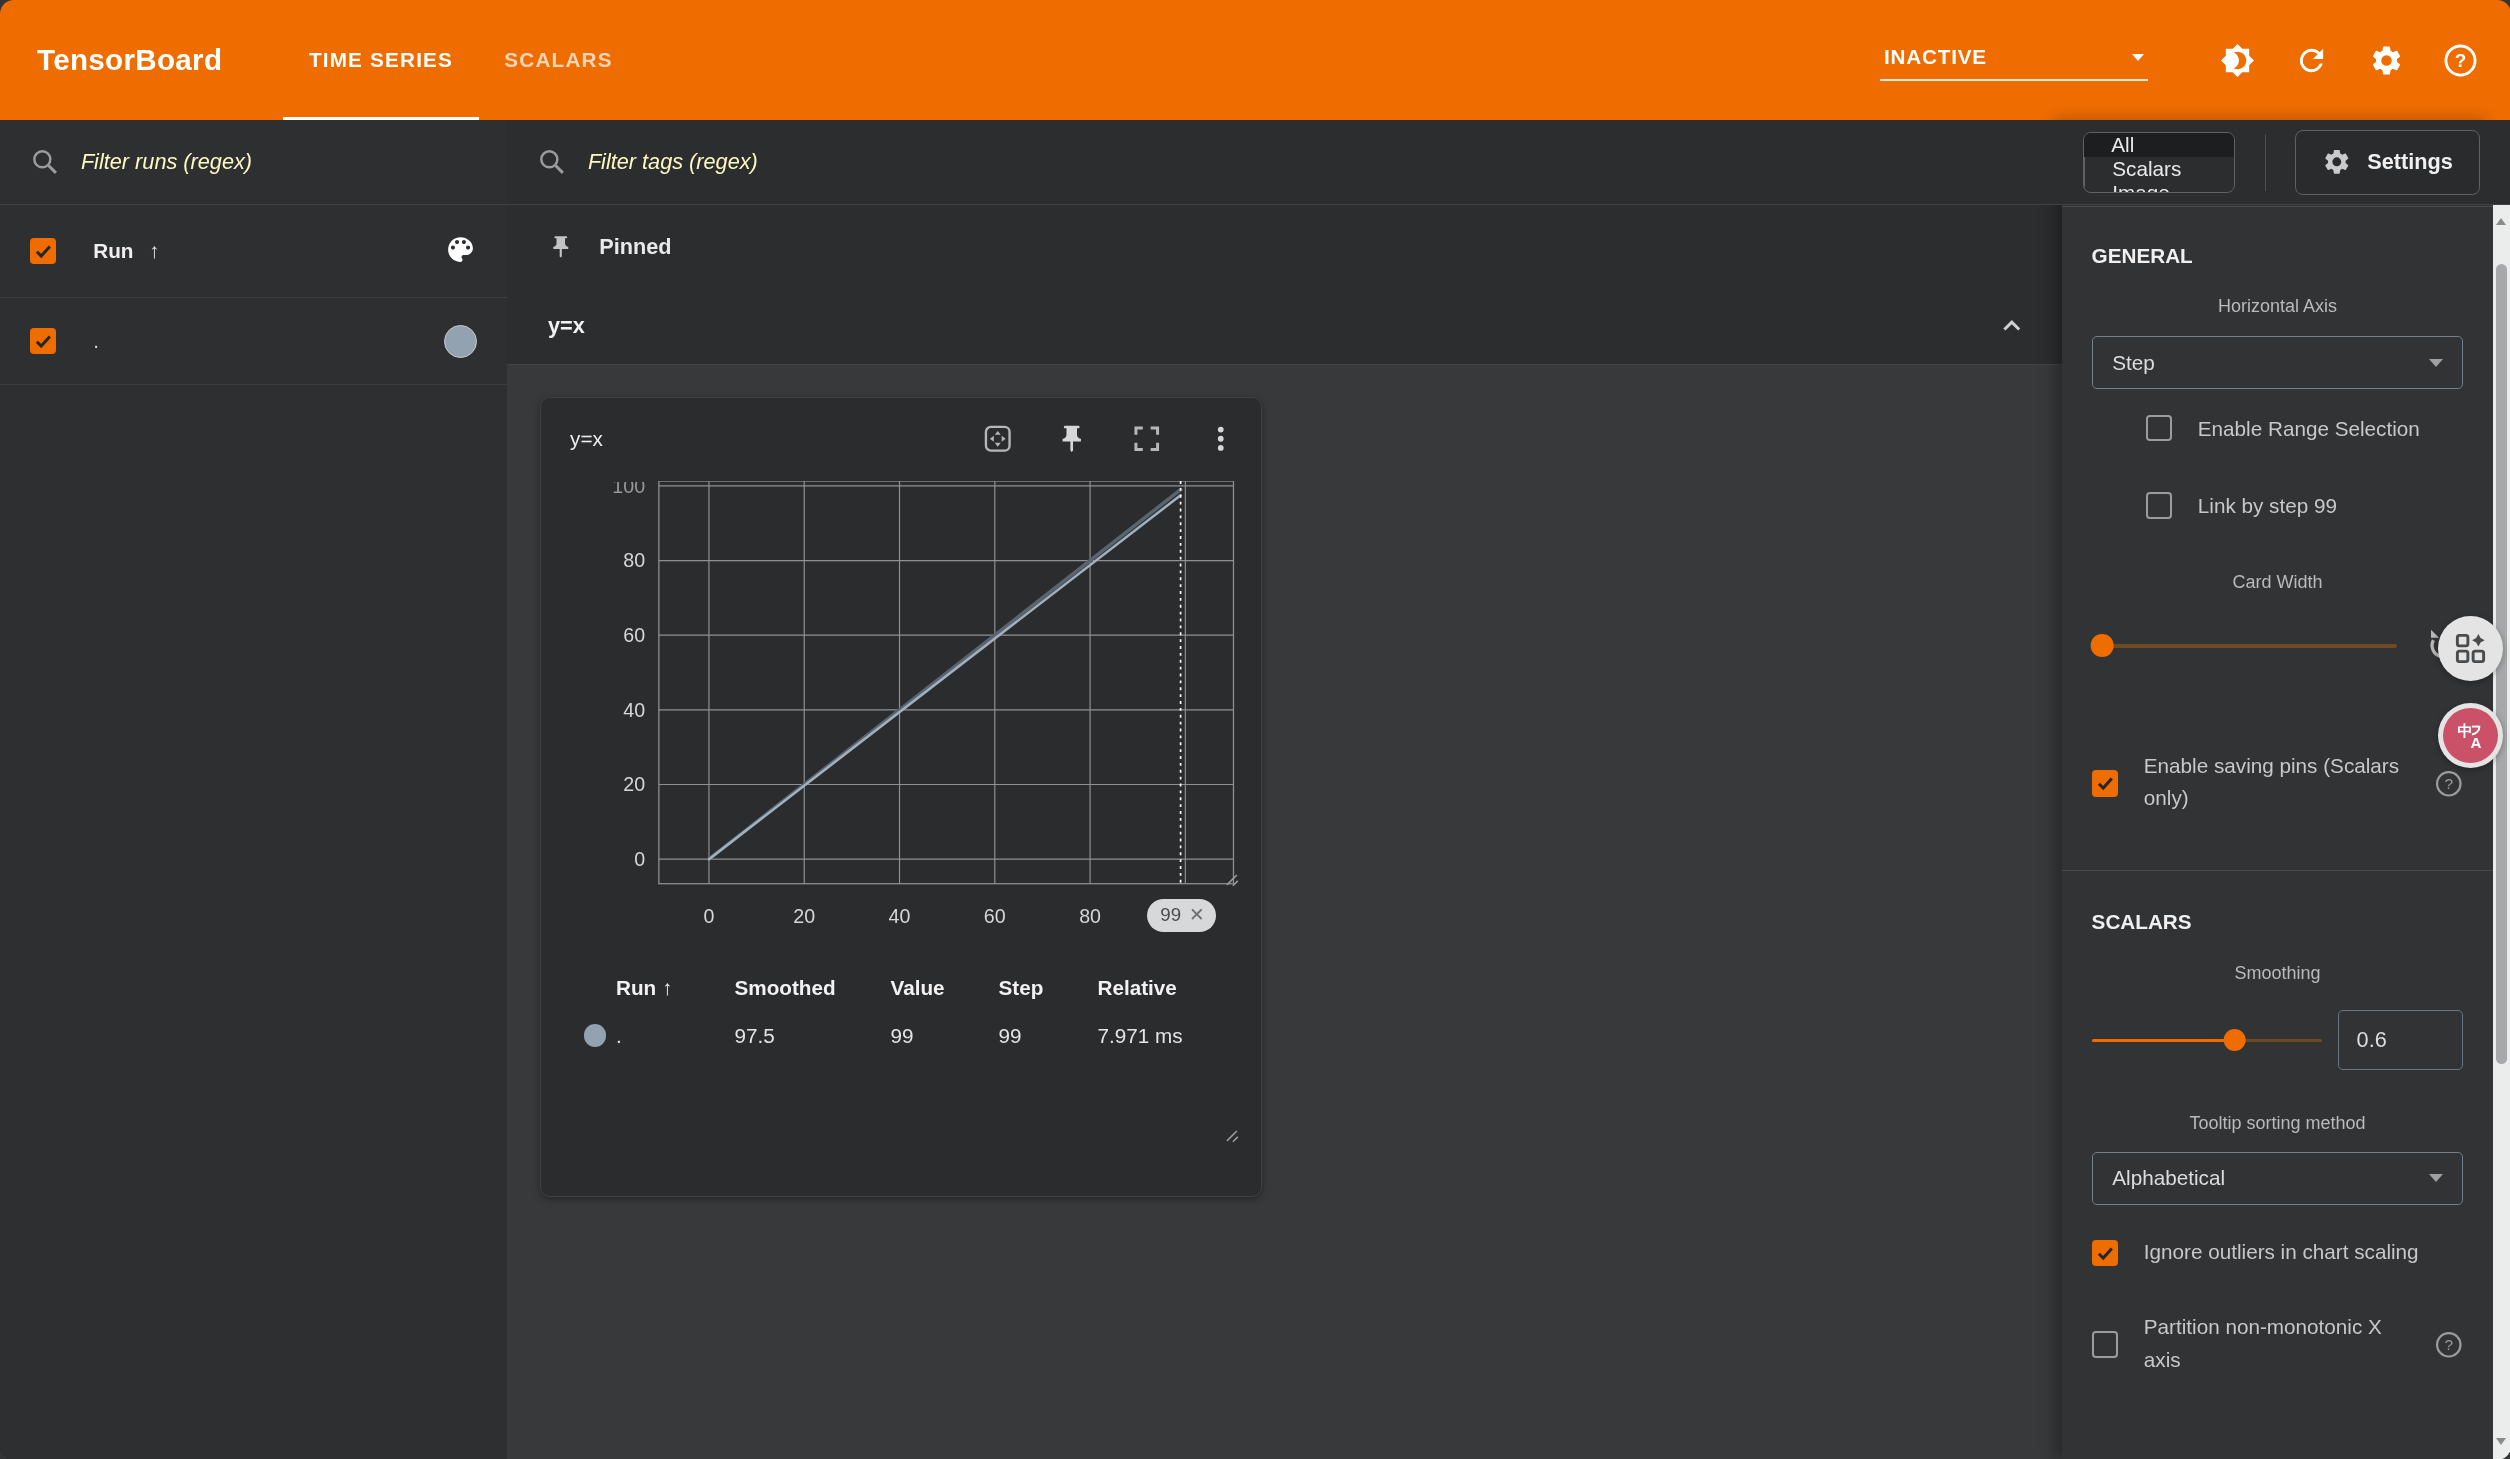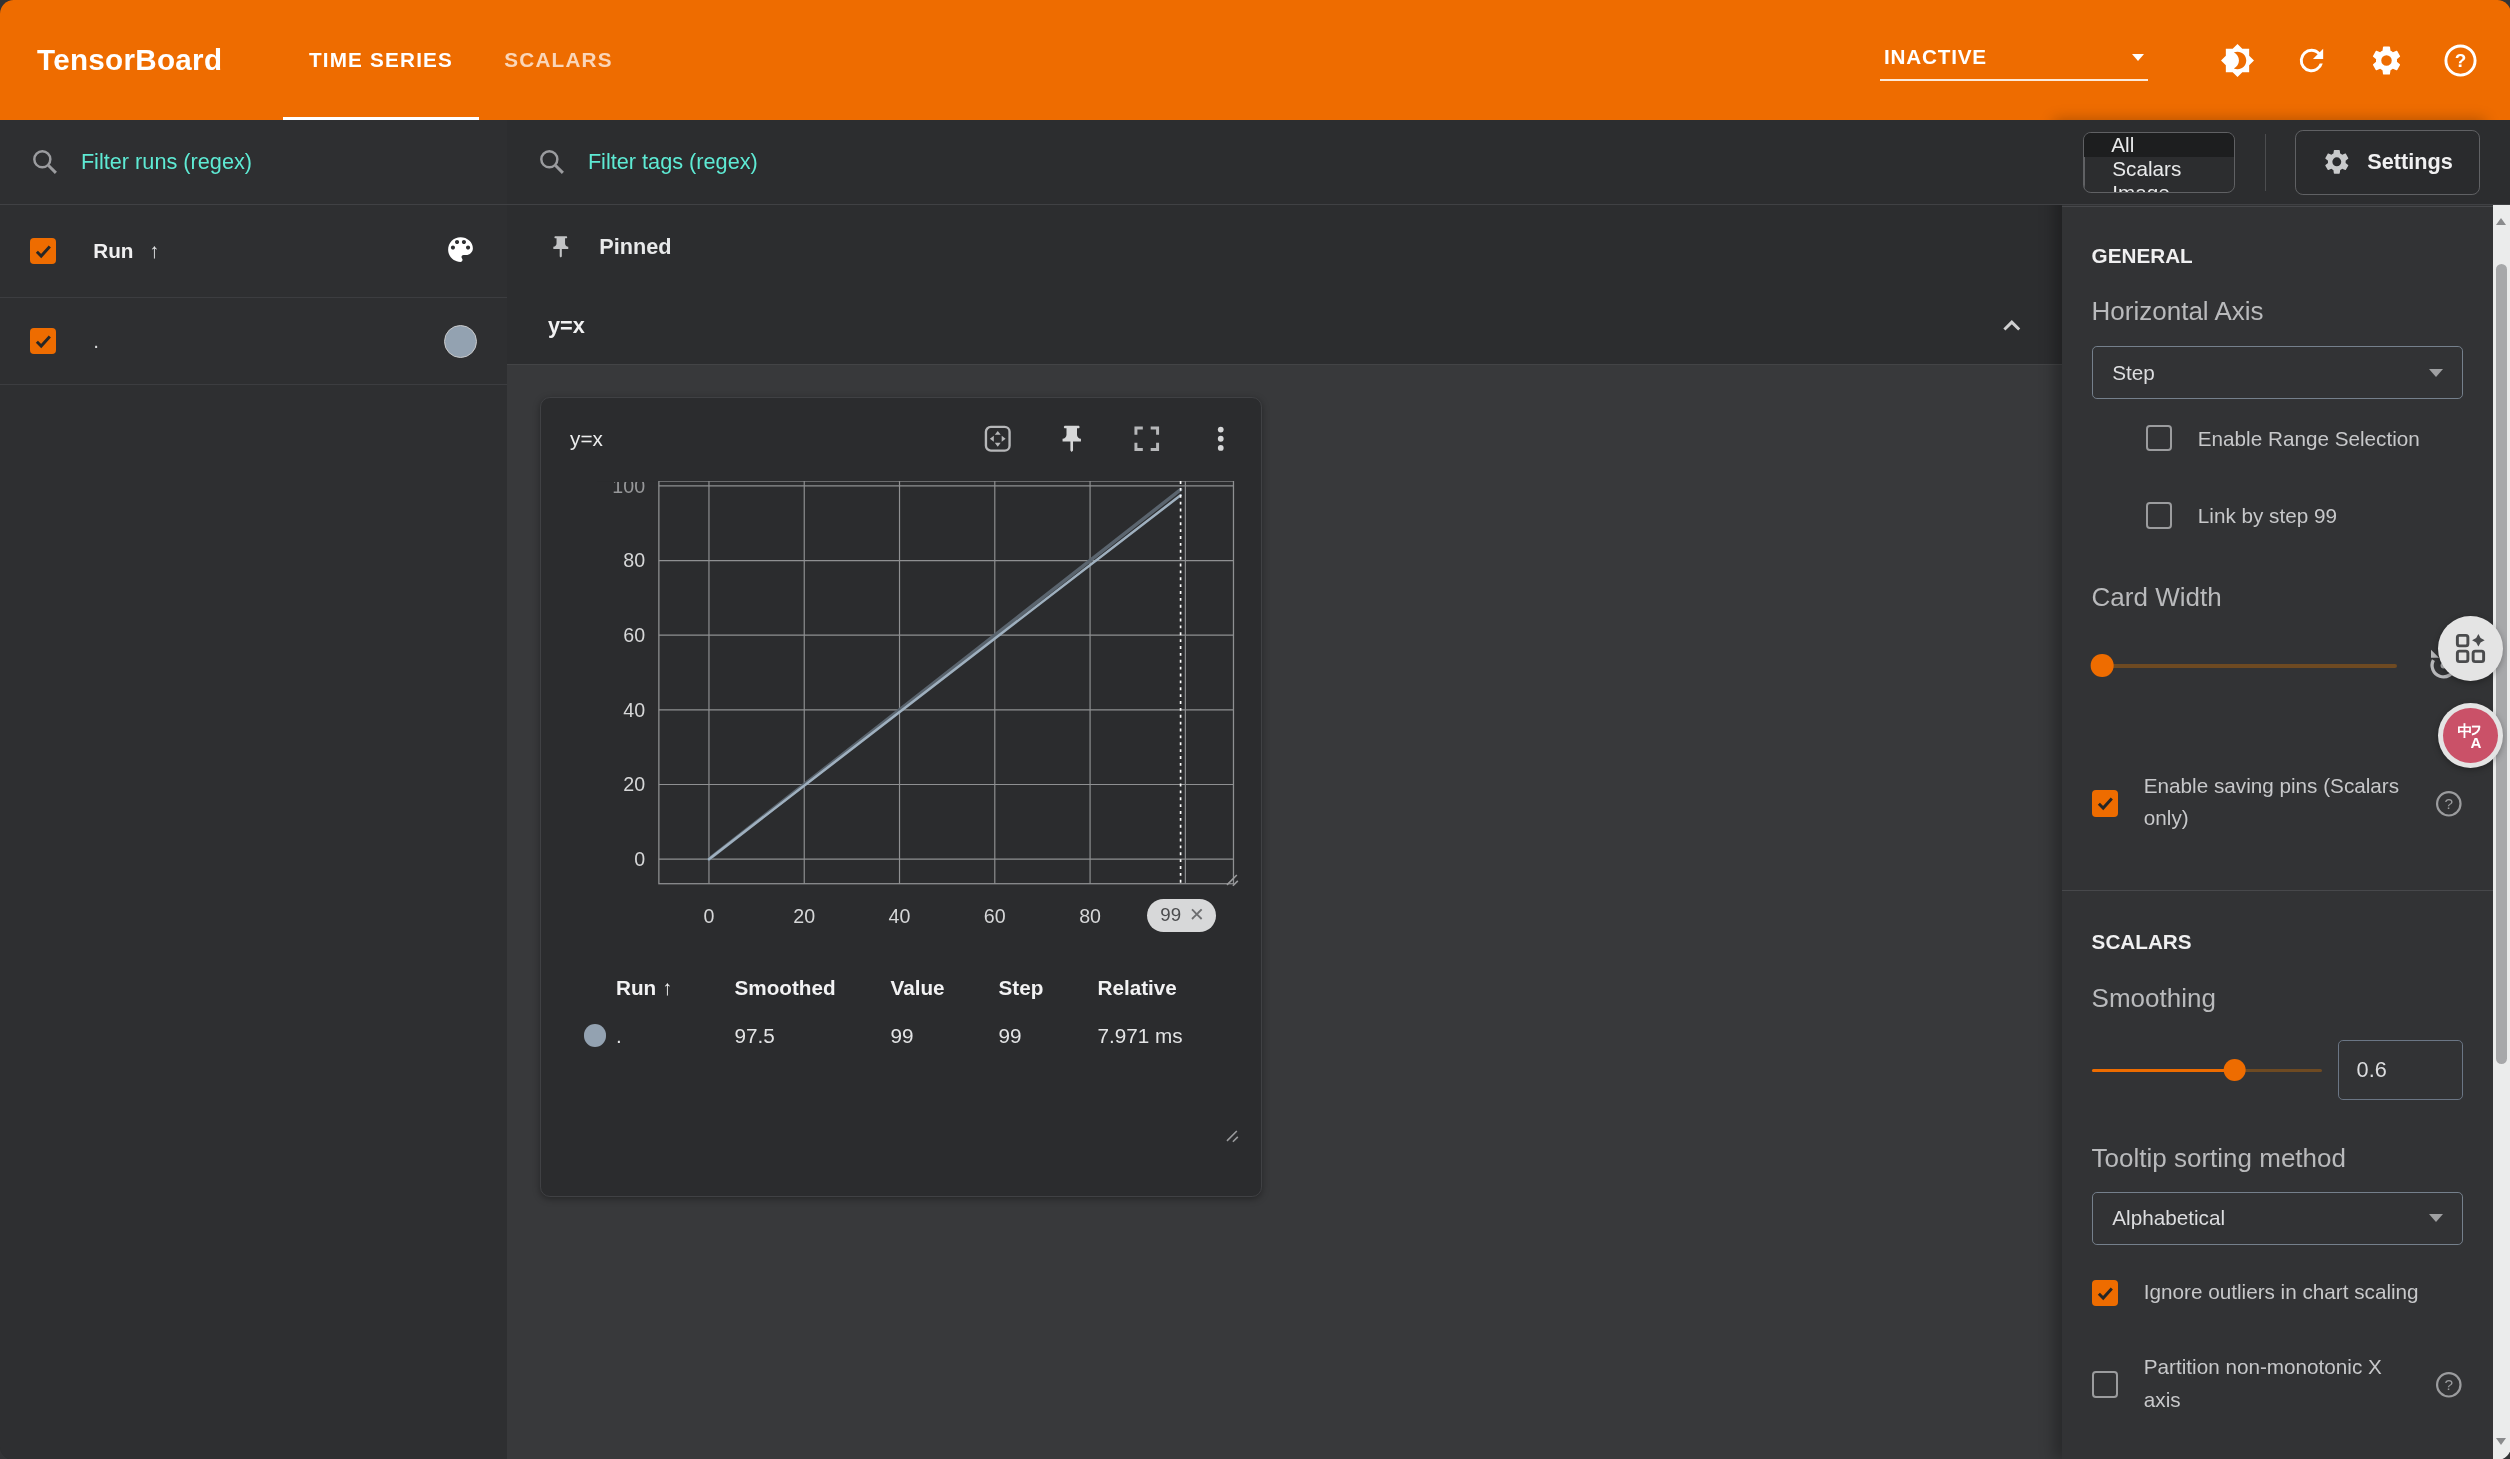--- a/index.html
+++ b/index.html
@@ -28,21 +28,21 @@
   .content { flex:1; display:flex; position:relative; min-height:0; }
   .sidebar { width:507px; background:#2e2f31; flex:none; display:flex; flex-direction:column; }
   .main    { width:1555px; flex:none; background:#2c2d2f; display:flex; flex-direction:column; }
   .panel   { width:431px; flex:none; background:#323335; box-shadow:-7.9px 0 13.8px rgba(0,0,0,.28); position:relative; overflow:hidden; }
   .vscroll { width:16.7px; flex:none; background:#2c2d2f; position:relative; }
 
   
   .search-row { height:85px; display:flex; align-items:center; padding:0 29.6px;
                 border-bottom:1px solid #404144; flex:none; }
   .search-row svg { width:29.6px; height:29.6px; flex:none; }
-  .search-ph { color:#5eead4; font-size:21.7px; margin-left:21.7px; }
+  .search-ph { color:#fef9c3; font-size:21.7px; margin-left:21.7px;font-style:italic; }
   .run-row { display:flex; align-items:center; padding:0 29.6px; border-bottom:1px solid #3c3d40; flex:none; }
   .run-head { height:93px; }
   .run-item { height:87px; }
   .cbx { width:26.6px; height:26.6px; border-radius:3.9px; flex:none; position:relative; cursor:pointer; }
   .cbx.on { background:#ee6c00; }
   .cbx.off { background:transparent; border:2px solid #9b9c9e; }
   .cbx.on svg { position:absolute; inset:0; margin:auto; width:20.7px; height:20.7px; }
   .run-label { color:#f0f0f1; font-size:20.7px; font-weight:bold; margin-left:37px; }
   .run-name  { color:#d9dadb; font-size:20.7px; margin-left:37px; }
   .sort-arrow { font-weight:normal; color:#e2e3e4; margin-left:9.9px; }
@@ -103,21 +103,21 @@
   .ctr.data div { color:#e3e4e5; font-size:20.7px; }
   .ctr .c1 { display:flex; align-items:center; }
   .row-swatch { width:22.7px; height:22.7px; border-radius:50%; margin-right:9.9px; flex:none; }
 
   
   .panel-head { height:87px; display:flex; align-items:center; padding:0 29.6px; border-bottom:1px solid #47484b; }
   .panel-head .t { color:#f3f3f4; font-size:29.6px; }
   .panel-head .close { margin-left:auto; width:33px; height:33px; cursor:pointer; }
   .panel-body { padding:0 29.6px; }
   .sec-label { color:#f0f0f1; font-size:20.7px; font-weight:bold; }
-  .fld-label { color:#b9babc; font-size:26px; }
+  .fld-label { color:#b9babc; font-size:18px;text-align:center; }
   .dropdown { height:53px; border:1px solid #75808c; border-radius:4.9px; display:flex; align-items:center;
               padding:0 19.7px; cursor:pointer; }
   .dropdown span { color:#dcdddf; font-size:20.7px; }
   .caret-g { margin-left:auto; width:0; height:0; border-left:7.9px solid transparent;
              border-right:7.9px solid transparent; border-top:8.9px solid #9fa0a2; }
   .cbrow { display:flex; align-items:flex-start; }
   .cbrow .lbl { color:#c7c8ca; font-size:20.7px; margin-left:25.6px; line-height:32.5px; margin-top:-2px; }
   .helpq { width:29.6px; height:29.6px; margin-left:11.8px; flex:none; cursor:pointer; }
   .slider { position:relative; height:26.6px; }
   .slider .track  { position:absolute; top:11.8px; height:3.9px; border-radius:2px; background:#6e4a22; }

